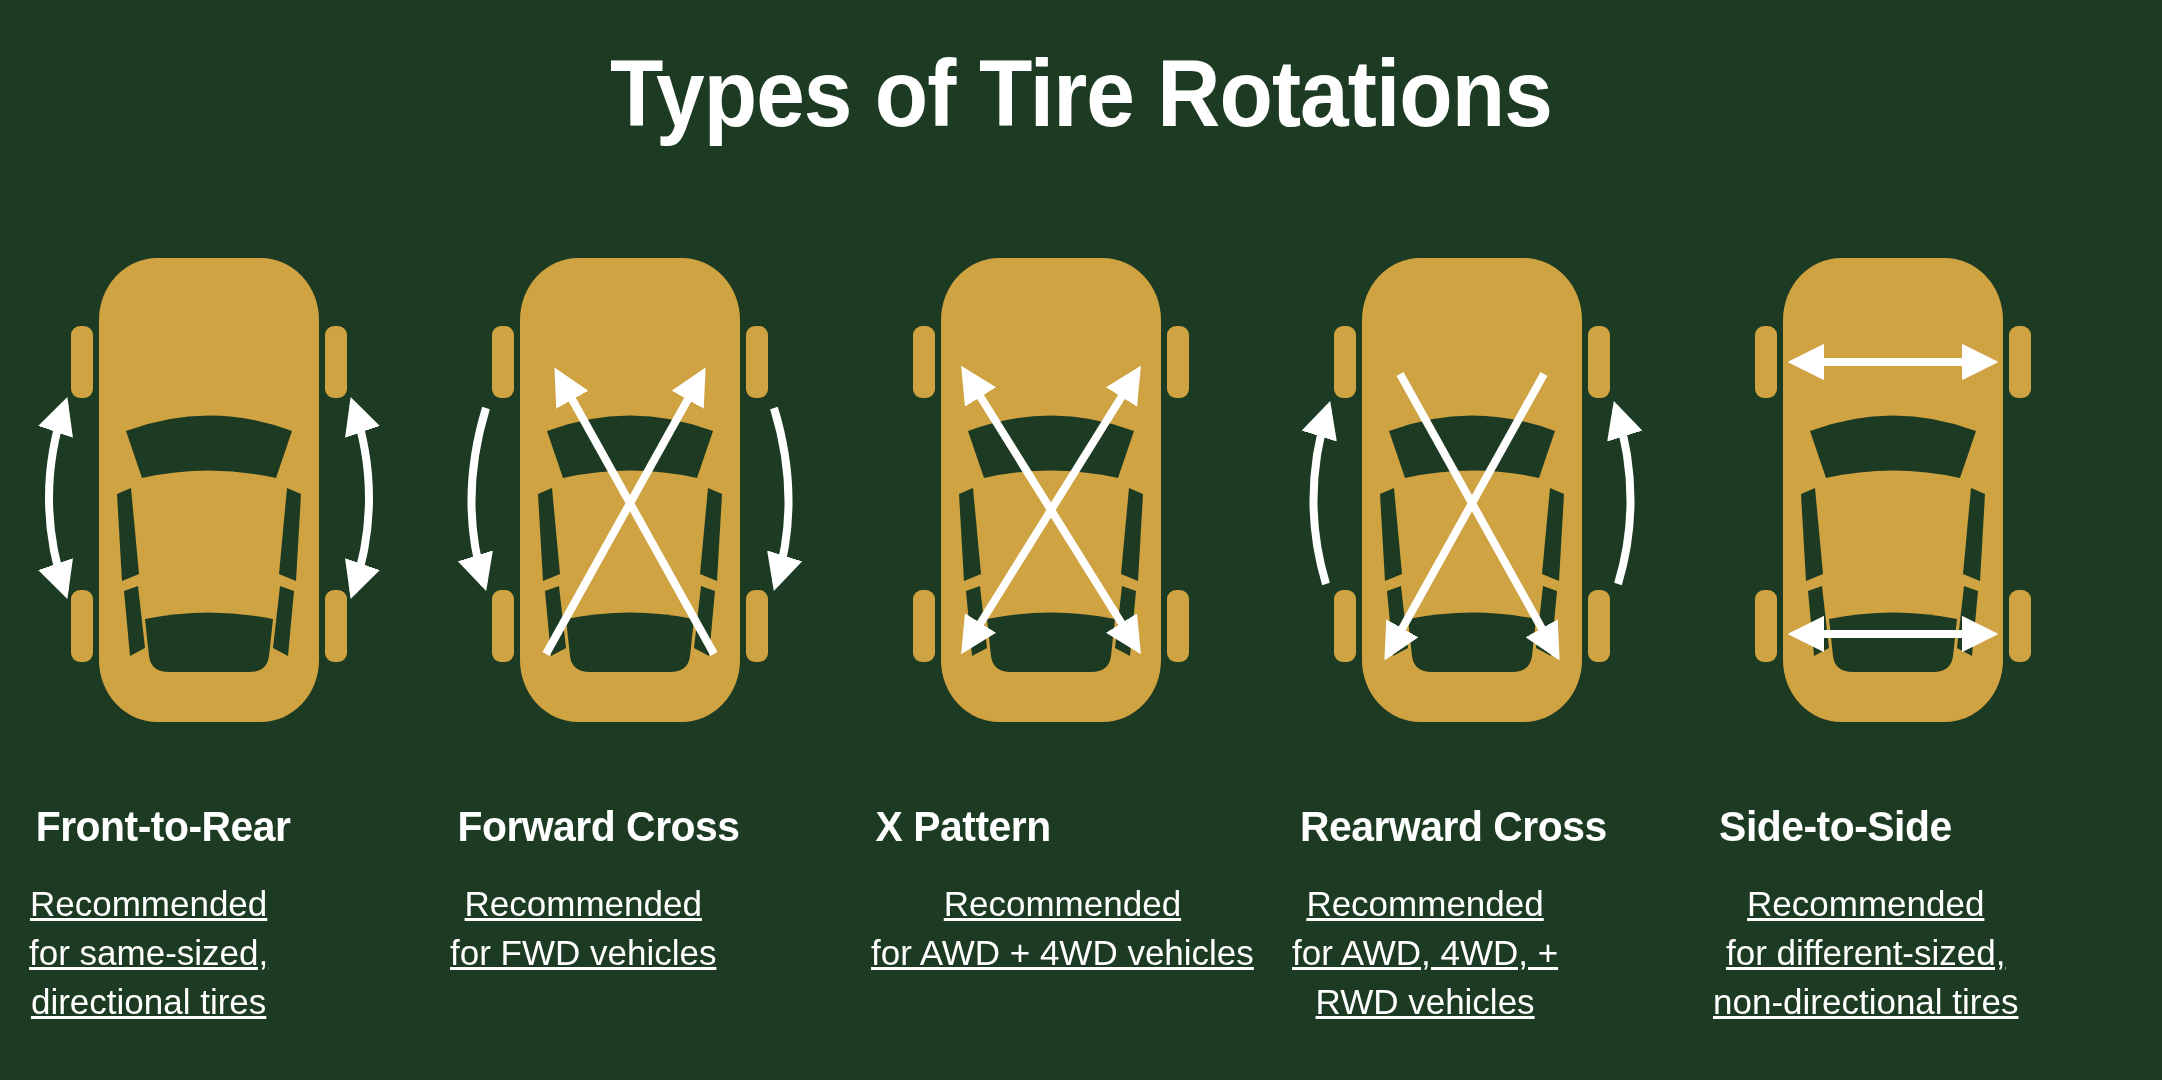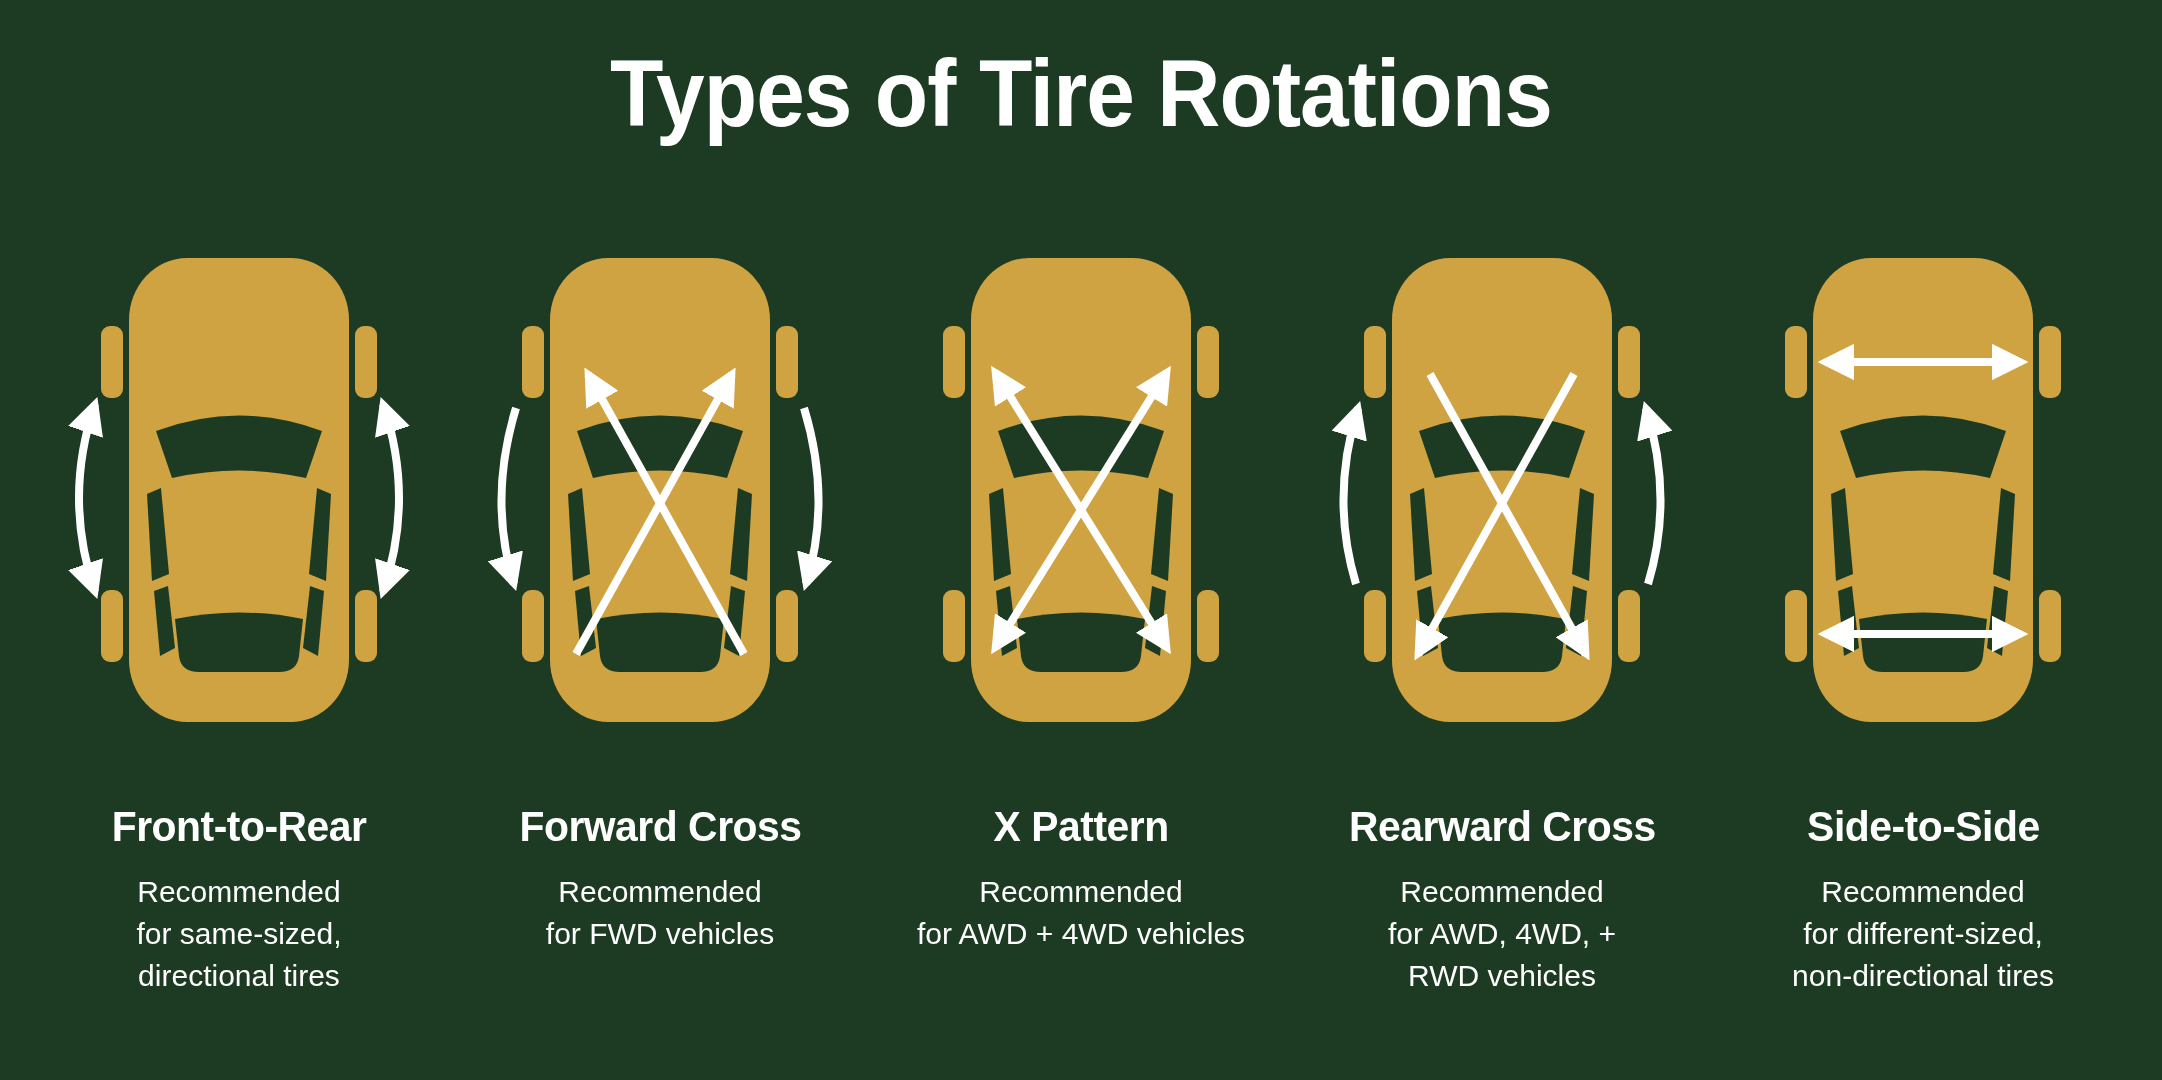--- a/index.html
+++ b/index.html
@@ -30,21 +30,21 @@
     display:flex;
     justify-content:space-evenly;
     align-items:flex-start;
     padding:0 28px;
     margin-top:102px;
   }
   .card{
     width:420px;
     display:flex;
     flex-direction:column;
-    align-items:center;
+    align-items:flex-start;
   }
   .card svg{display:block;}
   .car-part{fill:var(--car);}
   .glass{fill:var(--background);}
   .arrow{
     fill:none;
     stroke:var(--arrow);
     stroke-width:8;
     stroke-linecap:butt;
   }
@@ -53,25 +53,26 @@
     margin-top:72px;
     font-size:43px;
     font-weight:bold;
     letter-spacing:-0.5px;
     transform:scaleX(0.95);
     transform-origin:center top;
     text-align:center;
     white-space:nowrap;
   }
   .card-desc{
-    margin-top:20px;
-    font-size:30px;
+    margin-top:28px;
+    font-size:35px;
     line-height:1.4;
     text-align:center;
     white-space:pre-line;
+    text-decoration:underline;
   }
 </style>
 </head>
 <body>
 
 <main>
 
   <h1 class="page-title">Types of Tire Rotations</h1>
 
   <div class="cards-row">

